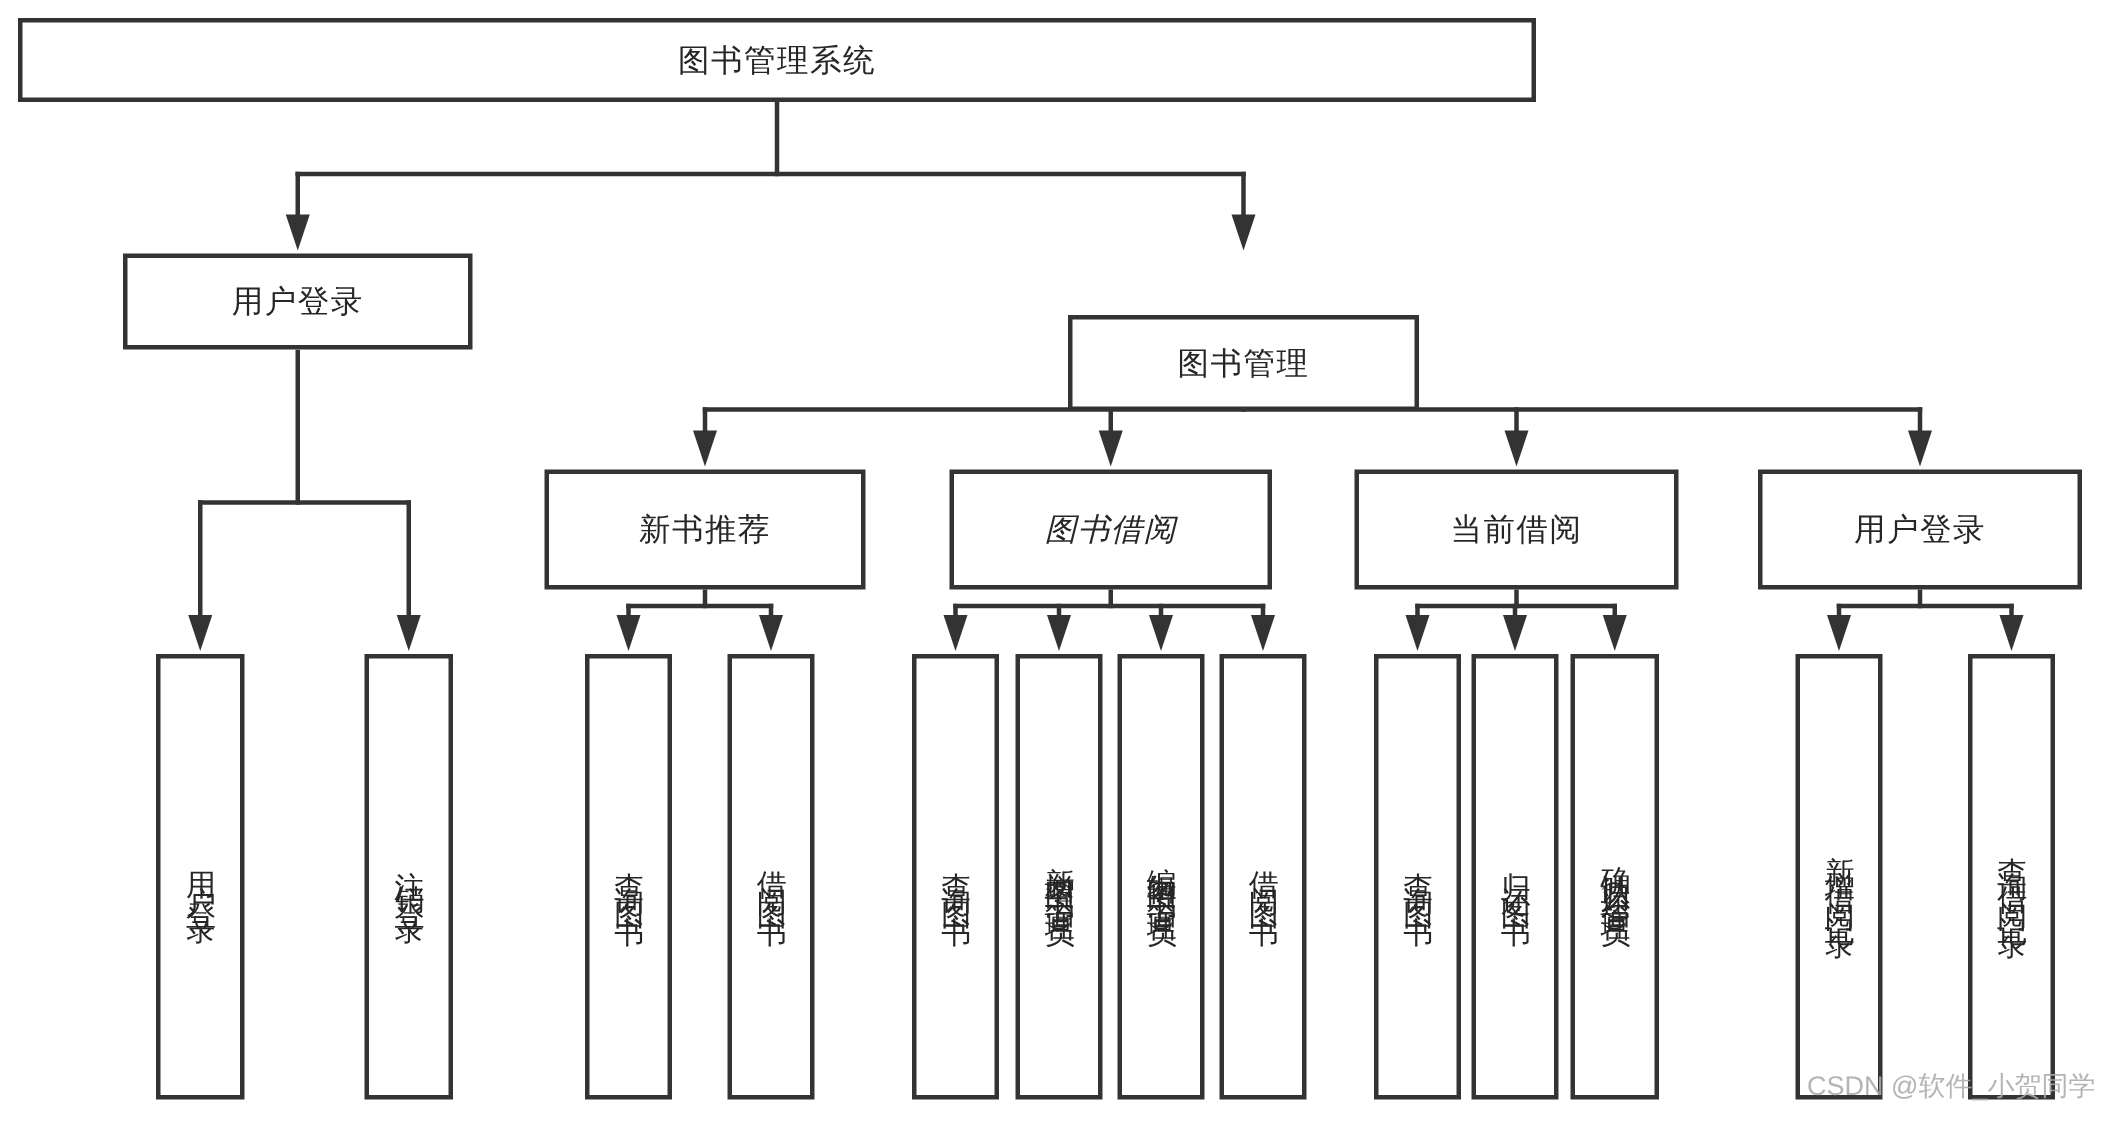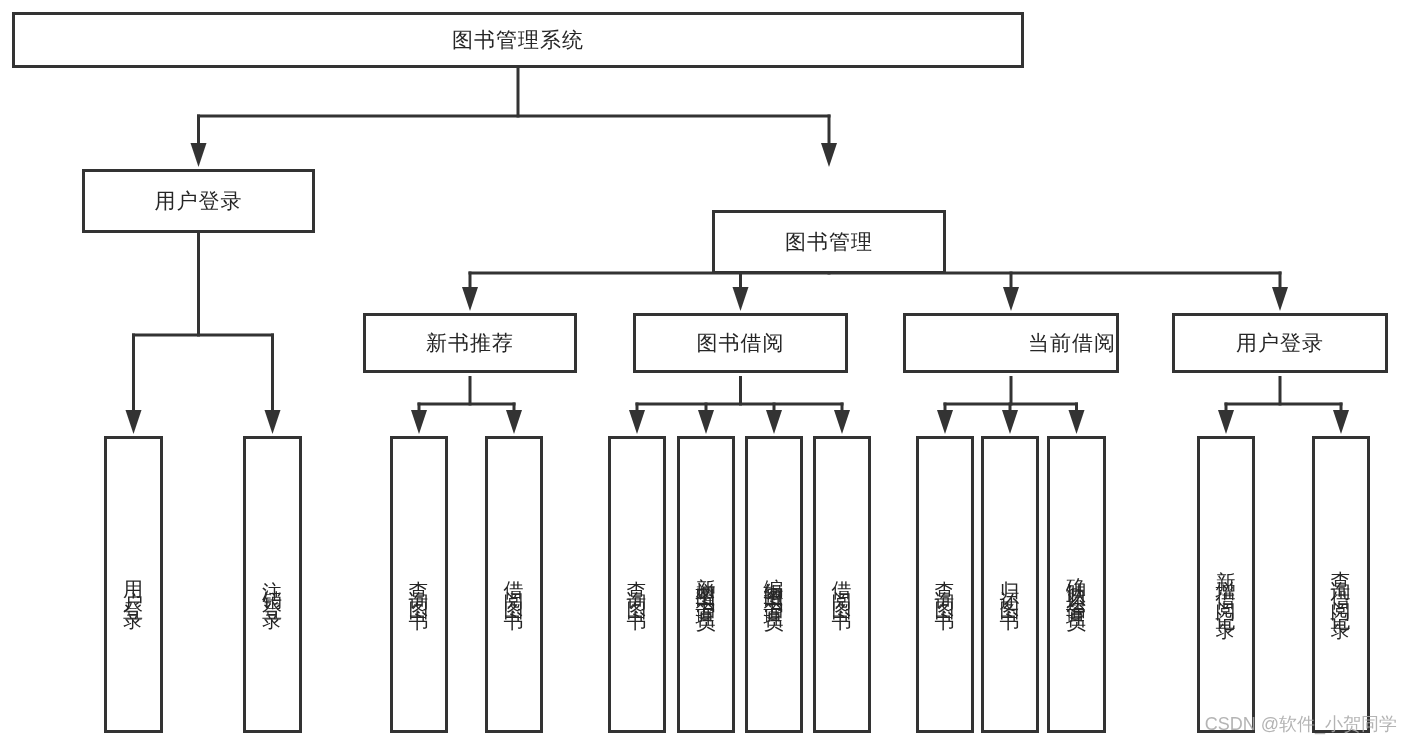--- a/index.html
+++ b/index.html
@@ -54,24 +54,24 @@
     font-size: 18px;
     color: var(--watermark);
     opacity: 0.88;
     z-index: 5;
     white-space: nowrap;
   }
   
   .n-root  { left: 12px;  top: 12px;  width: 1012px; height: 56px; }
   .n-l2a   { left: 82px;  top: 169px; width: 233px;  height: 64px; }
   .n-l2b   { left: 712px; top: 169px; width: 234px;  height: 64px; margin-top: 41px; }
-  .n-l3    { top: 313px;  height: 60px; }
+  .n-l3    { top: 313px;  height: 80px; }
   .n-l3a   { left: 363px;  width: 214px; }
-  .n-l3b   { left: 633px;  width: 215px; }
-  .n-l3c   { left: 903px;  width: 216px; justify-content: flex-end; }
+  .n-l3b   { left: 633px;  width: 215px; font-style: italic; }
+  .n-l3c   { left: 903px;  width: 216px; }
   .n-l3d   { left: 1172px; width: 216px; }
   .leaf    { top: 436px; height: 297px; width: 58px; }
   .lf1  { left: 104px; width: 59px; }
   .lf2  { left: 243px; width: 59px; }
   .lf3  { left: 390px; }
   .lf4  { left: 485px; }
   .lf5  { left: 608px; }
   .lf6  { left: 677px; }
   .lf7  { left: 745px; }
   .lf8  { left: 813px; }

